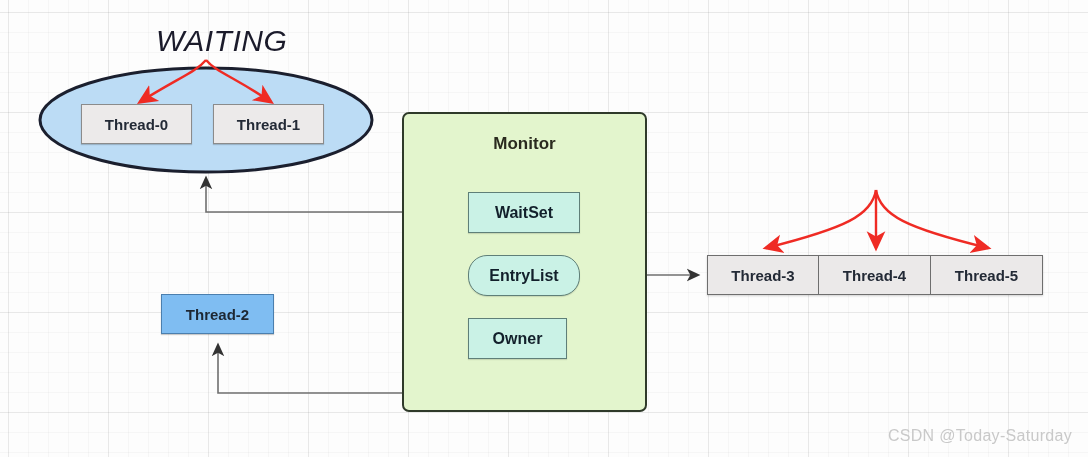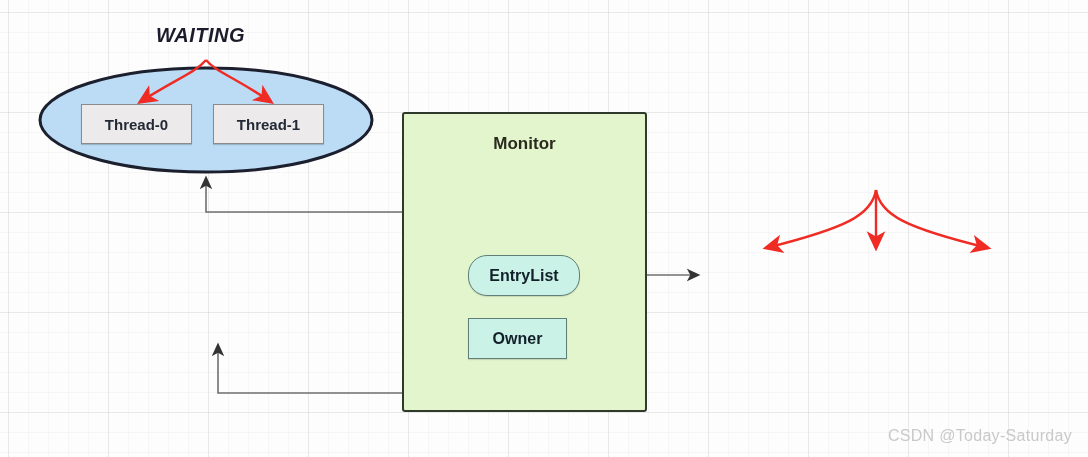--- a/index.html
+++ b/index.html
@@ -28,22 +28,22 @@
 
   
   #art{position:absolute;left:0;top:0;width:1088px;height:457px;}
 
   
   .node{position:absolute;box-sizing:border-box;display:flex;align-items:center;
         justify-content:center;text-align:center;}
 
   .state-label{
     position:absolute;
-    font-weight:bold;font-style:italic;
-    font-size:20px;
+    font-weight:normal;font-style:italic;
+    font-size:30px;
     color:#1b1b2b;
     letter-spacing:0.5px;
     text-shadow:1px 1px 0 rgba(255,255,255,0.6);
     white-space:nowrap;
   }
 
   .thread-box{
     background:#eceaea;
     border:1px solid #8b8b8b;
     box-shadow:0 1px 1px rgba(0,0,0,0.18);
@@ -125,29 +125,46 @@
 
   <div class="state-label" style="left:156px;top:24px;">WAITING</div>
 
   <div class="node thread-box" style="left:81px;top:104px;width:111px;height:40px;">
     <span>Thread-0</span>
   </div>
   <div class="node thread-box" style="left:213px;top:104px;width:111px;height:40px;">
     <span>Thread-1</span>
   </div>
 
-  <div class="node" id="monitor-box" style="left:402px;top:112px;width:245px;height:300px;">
+  <div class="node" id="monitor-box" style="left:402px;top:112px;width:245px;height:300px;border-radius:7px;">
     <div id="monitor-title">Monitor</div>
   </div>
 
+  <div class="node mon-item" style="left:468px;top:192px;width:112px;height:41px;">
+    <span>WaitSet</span>
+  </div>
   <div class="node mon-item" style="left:468px;top:255px;width:112px;height:41px;border-radius:19px;">
     <span>EntryList</span>
   </div>
   <div class="node mon-item" style="left:468px;top:318px;width:99px;height:41px;">
     <span>Owner</span>
   </div>
 
+  <div class="node thread-blue" style="left:161px;top:294px;width:113px;height:40px;">
+    <span>Thread-2</span>
+  </div>
 
 
+  <div id="blocked-row" style="left:707px;top:255px;">
+    <div class="node blocked-cell" style="position:relative;width:112px;height:40px;">
+      <span>Thread-3</span>
+    </div>
+    <div class="node blocked-cell" style="position:relative;width:112px;height:40px;border-left:none;">
+      <span>Thread-4</span>
+    </div>
+    <div class="node blocked-cell" style="position:relative;width:112px;height:40px;border-left:none;">
+      <span>Thread-5</span>
+    </div>
+  </div>
 
   <div id="watermark">CSDN @Today-Saturday</div>
 
 </div>
 
 </body></html>

